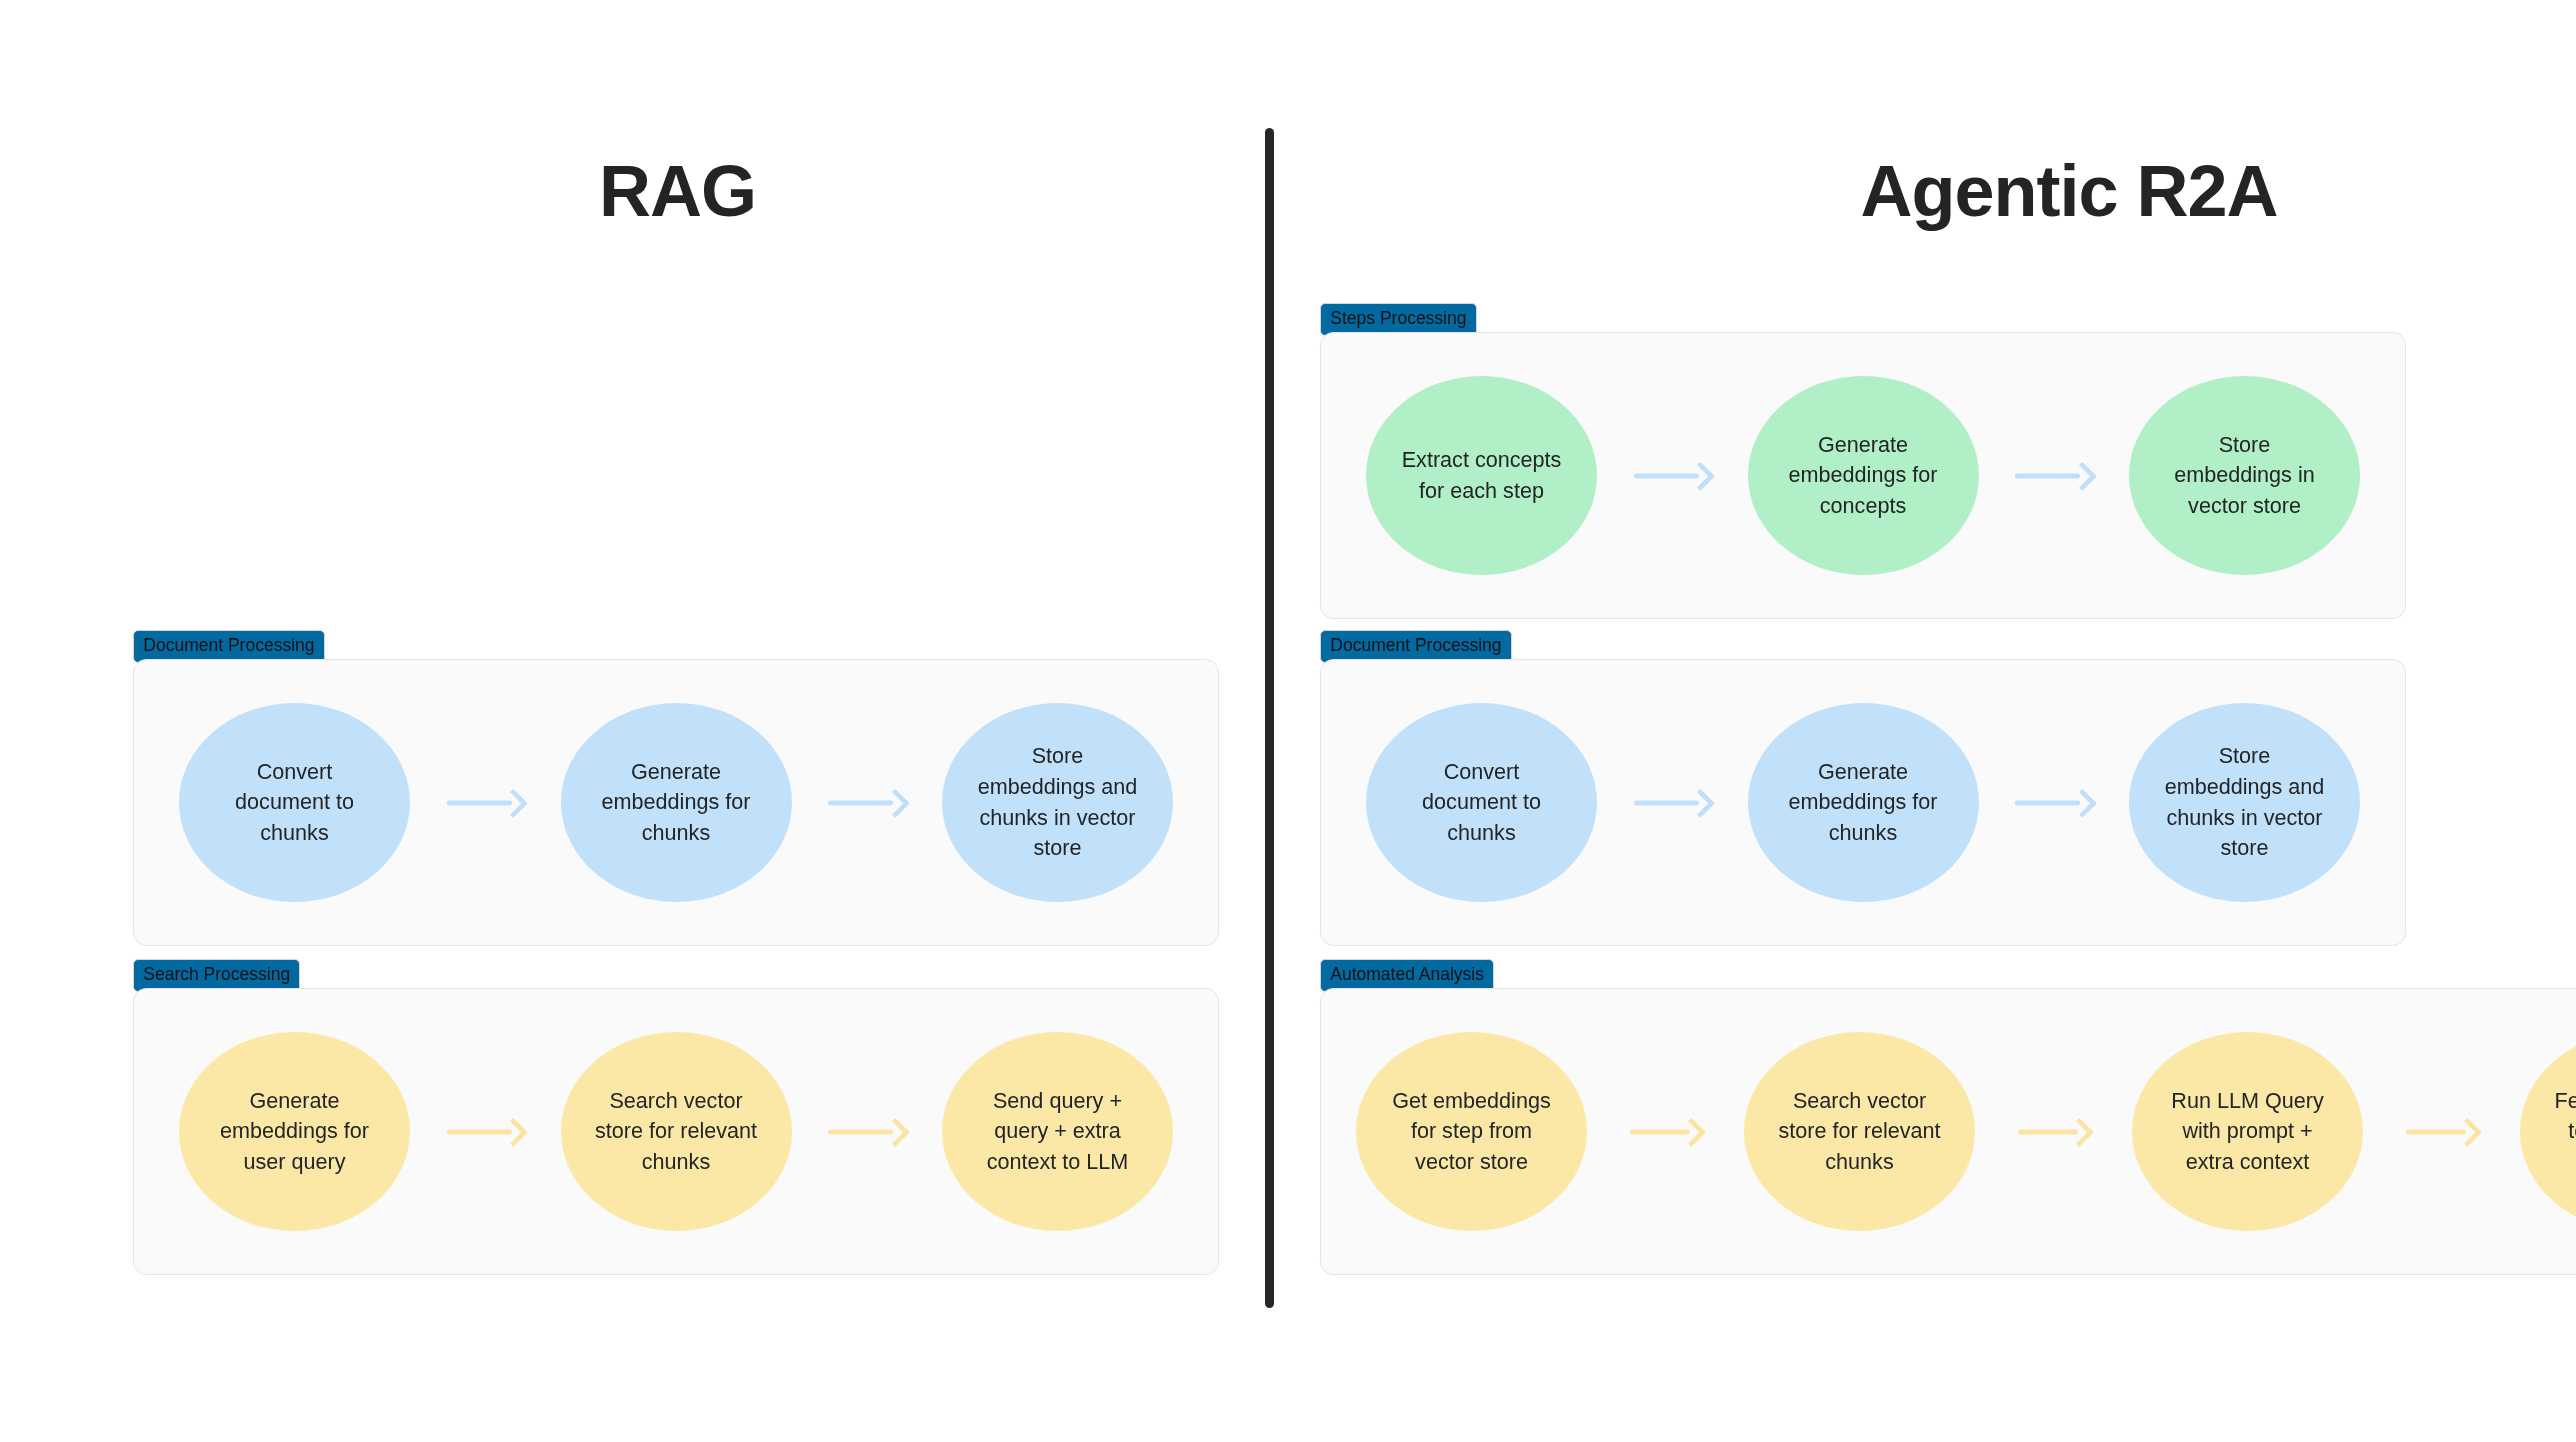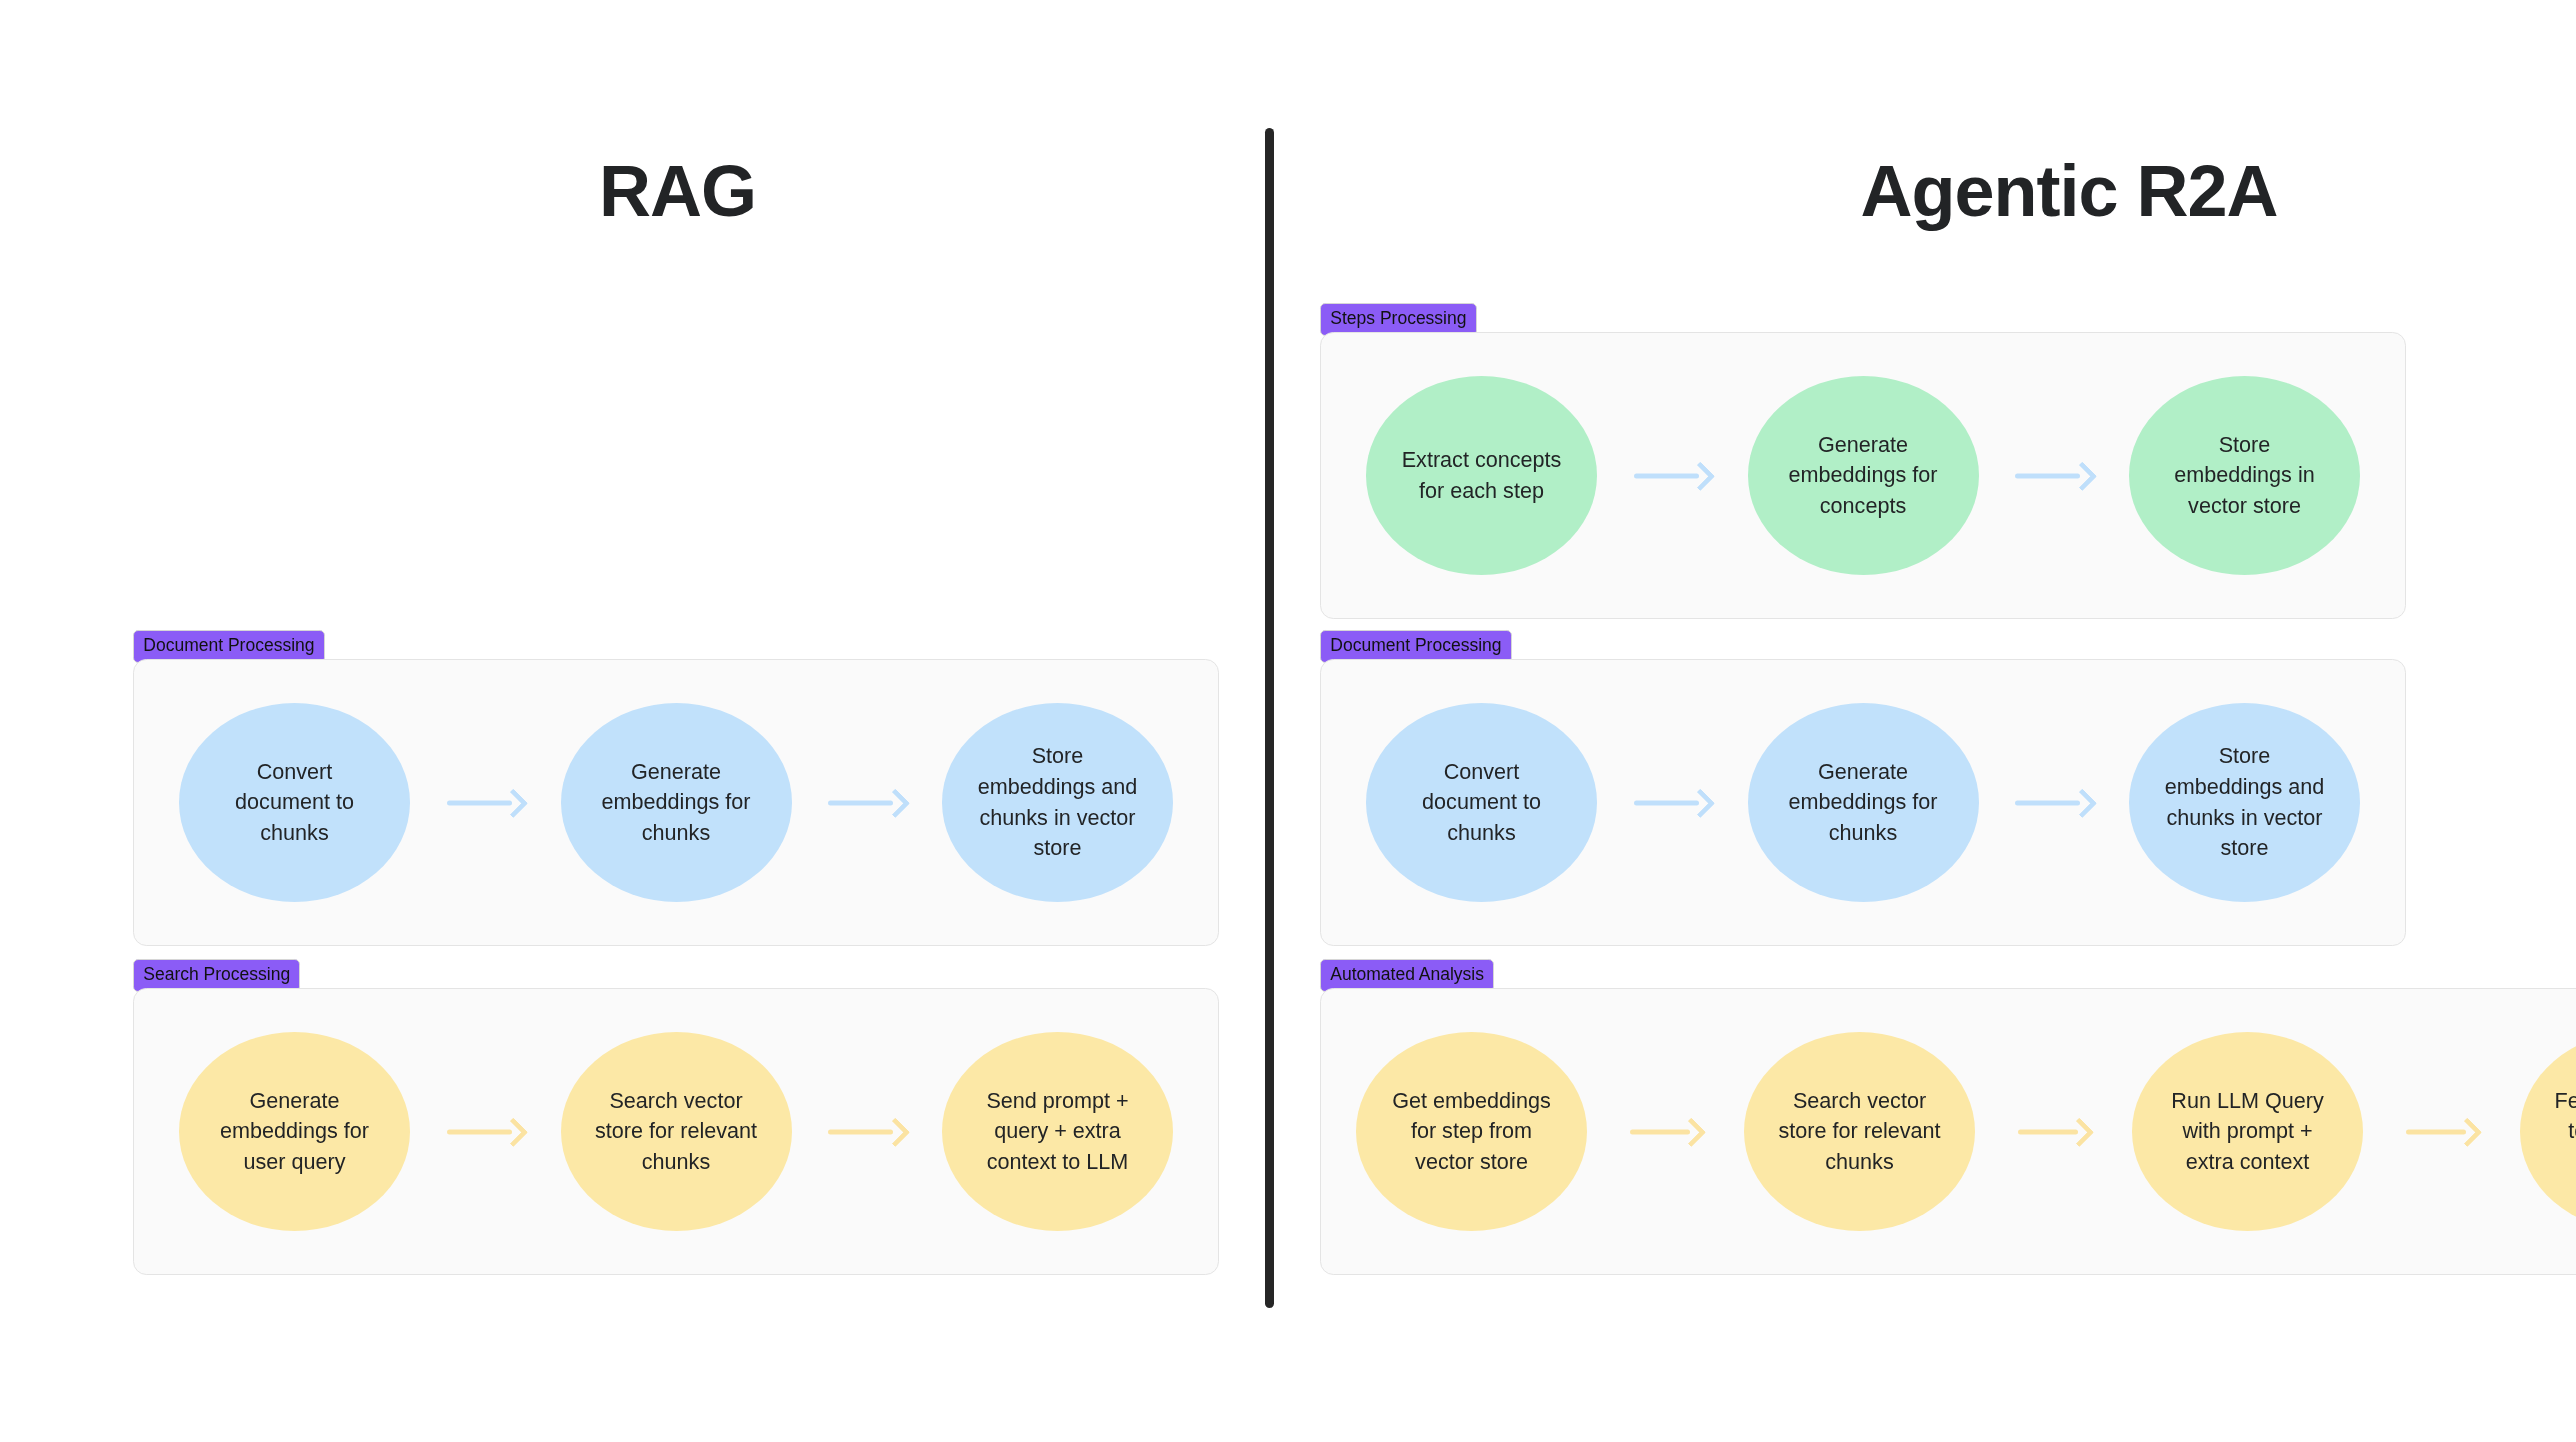--- a/index.html
+++ b/index.html
@@ -41,21 +41,21 @@
   }
 
   
   .group {
     position: absolute;
   }
   .group-label {
     position: absolute;
     top: 0;
     left: 0;
-    background: #8b5cf6;
+    background: #0369a1;
     border: 1px solid #d6d6d6;
     border-radius: 5.2px;
     color: #111111;
     font-size: 17.5px;
     line-height: 1;
     padding: 6.2px 9.3px 7.2px 9.3px;
     white-space: nowrap;
     text-align: right;
   }
   .group-box {
@@ -199,21 +199,21 @@
             <span>store for relevant</span>
             <span>chunks</span>
           </div>
         </div>
         <div class="arrow yellow" style="width: 77px;">
           <div class="shaft" style="width: 65px;"></div>
           <div class="head"></div>
         </div>
         <div class="node yellow">
           <div>
-            <span>Send prompt +</span>
+            <span>Send query +</span>
             <span>query + extra</span>
             <span>context to LLM</span>
           </div>
         </div>
       </div>
     </div>
     <div class="group" style="left: 1320px; top: 303px; width: 1086px;">
       <div class="group-label">Steps Processing</div>
       <div class="group-box" style="width: 1086px; height: 287px;"></div>
       <div class="flow" style="width: 1086px; height: 287px; padding-left: 46px; padding-right: 46px; justify-content: space-between;">

